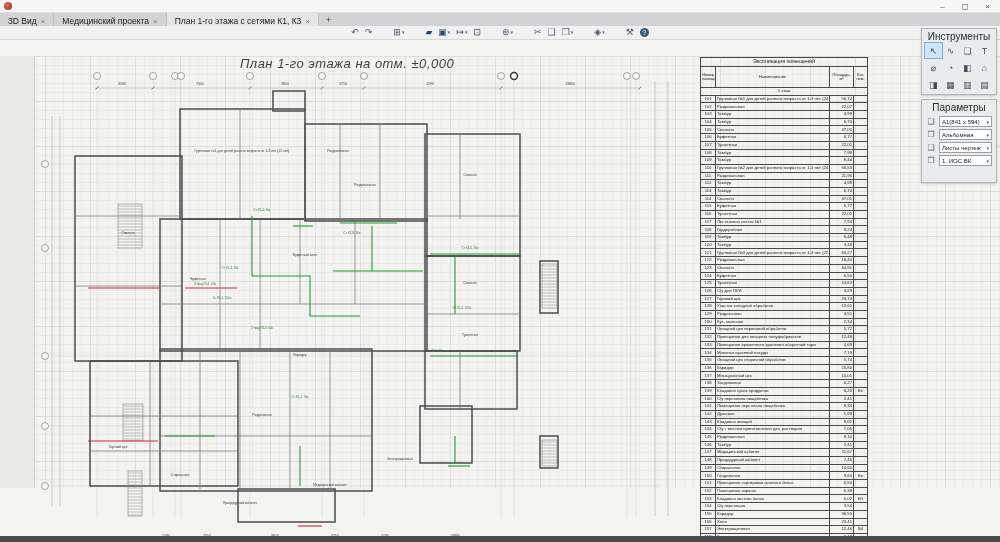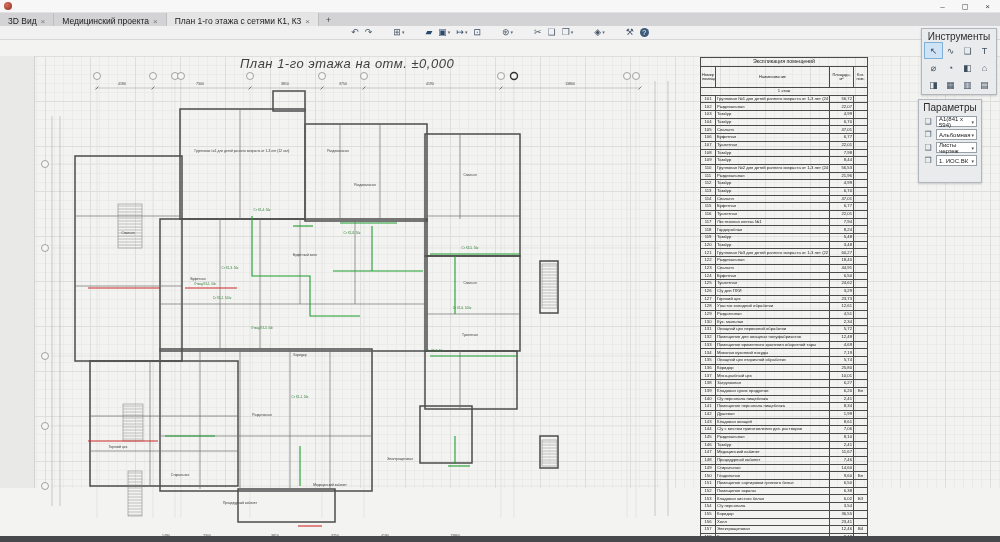--- a/index.html
+++ b/index.html
@@ -38,21 +38,21 @@
 .schedule td.r{text-align:right}
 .schedule td.hd{white-space:normal;text-align:center;font-size:3.9px;height:21px;line-height:1.1}
 .schedule td.title{font-size:5.3px;text-align:center;height:9px}
 
 .panel{position:absolute;background:#e9ebed;border:1px solid #b0b6bc;box-shadow:0 1px 2px rgba(0,0,0,.18);z-index:40}
 .ptitle{text-align:center;font-size:10px;color:#2b2b2b;padding:2px 0 1px}
 .panel.tools{right:3px;top:28px;width:76px;height:67px}
 .toolgrid{display:grid;grid-template-columns:repeat(4,1fr);padding:0 3px;row-gap:2px}
 .tool{height:15px;display:flex;align-items:center;justify-content:center;font-size:9px;color:#3d4d5d;cursor:default}
 .tool.sel{background:#cfe3f6;outline:1px solid #7fb0d8}
-.panel.params{right:18px;top:99px;width:64px;height:84px}
+.panel.params{right:3px;top:99px;width:76px;height:84px}
 .prow{display:flex;align-items:center;gap:3px;padding:2px 4px 0 4px}
 .picon{font-size:8px;color:#49596a;width:10px;text-align:center}
 .pselect{flex:1;background:#fff;border:1px solid #98a0a8;font-size:6px;color:#222;height:11px;display:flex;align-items:center;justify-content:space-between;padding:0 2px}
 .pselect .dd{font-size:5px;color:#555}
 .bottomstrip{position:absolute;left:0;top:536px;width:100%;height:6px;background:#46484b;z-index:50}
 </style>
 </head>
 <body>
 
 <div id="app">

